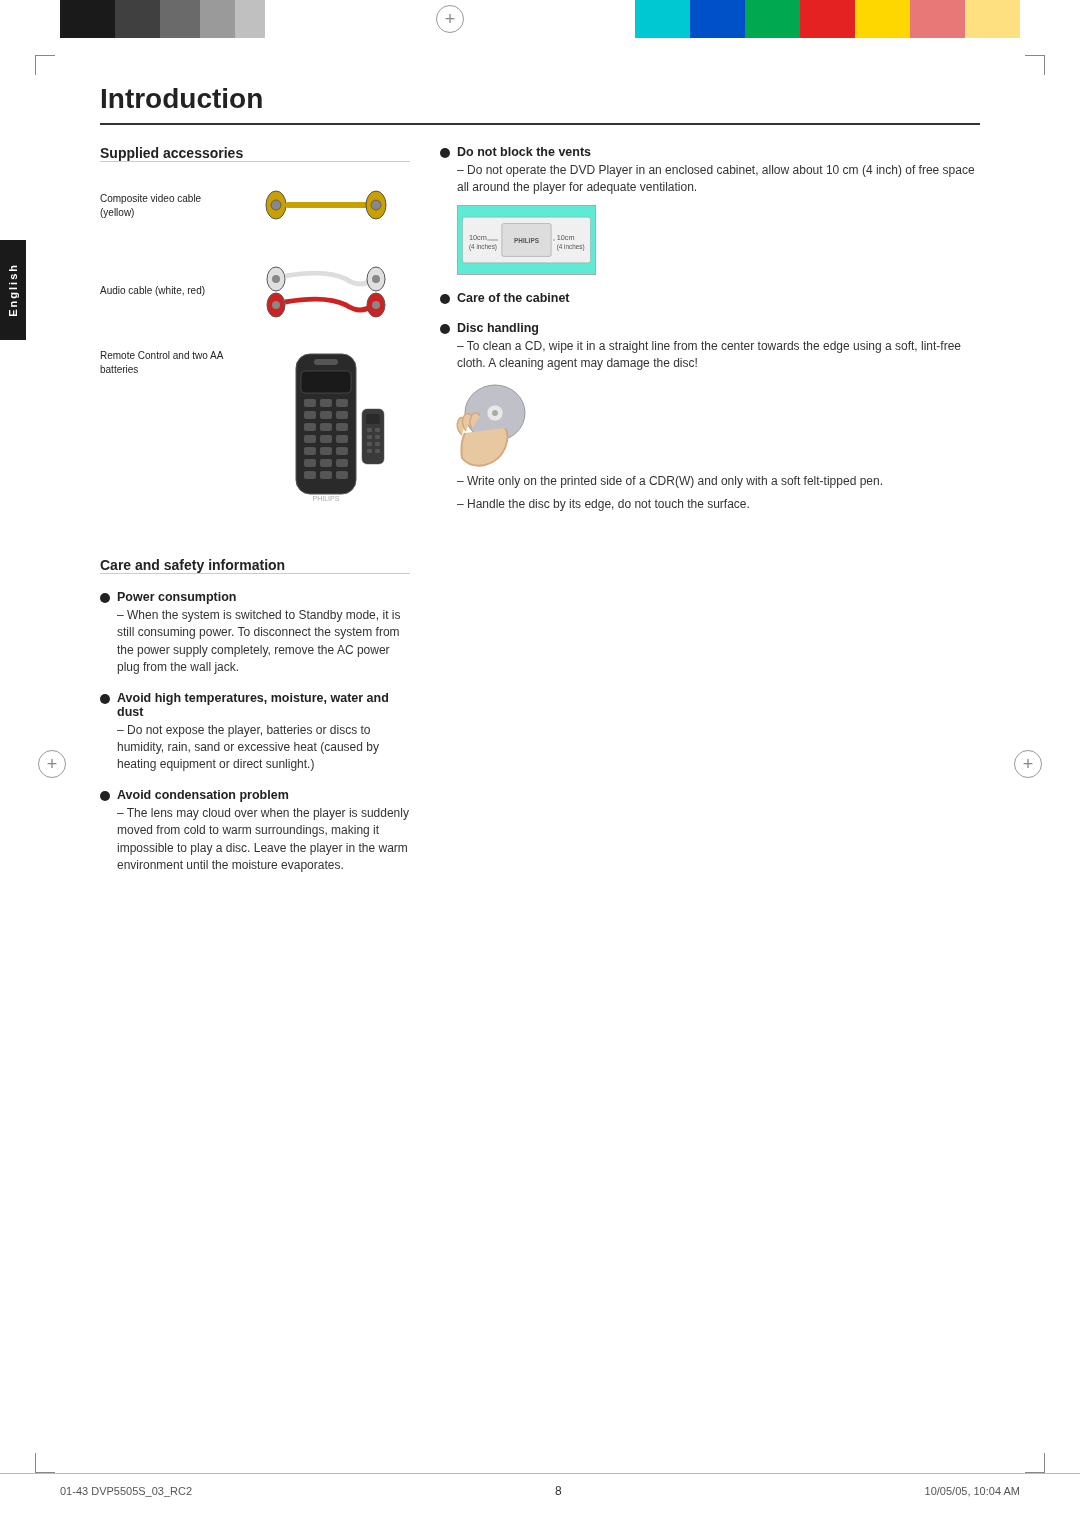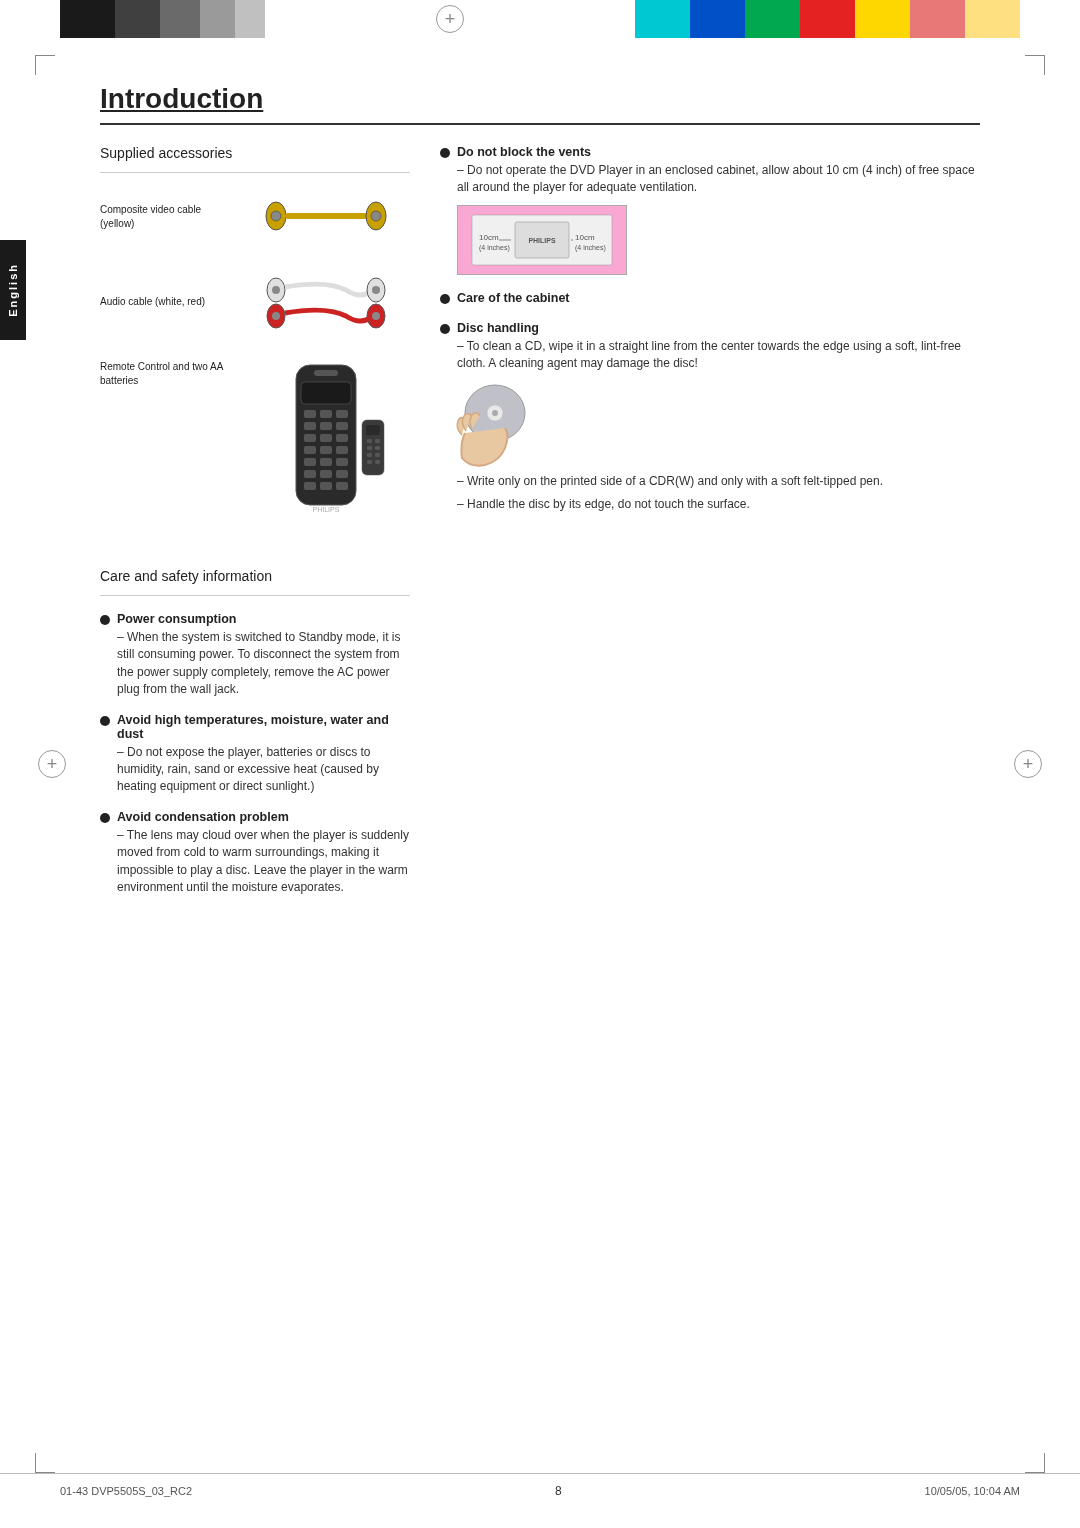--- a/index.html
+++ b/index.html
@@ -83,21 +83,20 @@
       color: #888;
       line-height: 1;
     }
 
     h1.page-title {
       font-size: 28px;
       font-weight: bold;
       margin-bottom: 8px;
       margin-left: 40px;
       margin-top: 15px;
-      text-decoration: underline;
     }
     .title-rule {
       border: none;
       border-top: 2px solid #333;
       margin: 0 40px 20px 40px;
     }
 
     .two-col {
       display: flex;
       gap: 30px;
@@ -105,24 +104,24 @@
     }
     .col-left {
       flex: 0 0 310px;
     }
     .col-right {
       flex: 1;
     }
 
     h2.section-title {
       font-size: 14px;
-      font-weight: normal;
+      font-weight: bold;
       margin-bottom: 16px;
       border-bottom: 1px solid #ccc;
-      padding-bottom: 11px;
+      padding-bottom: 0;
     }
 
     .accessory-item {
       display: flex;
       align-items: center;
       margin-bottom: 28px;
       gap: 12px;
     }
     .accessory-label {
       font-size: 10px;
@@ -164,30 +163,30 @@
       line-height: 1.45;
       margin-left: 17px;
       color: #333;
     }
 
     
     .right-bullet-item {
       margin-bottom: 16px;
     }
     .vent-diagram {
-      width: 170px;
+      width: 139px;
       height: 70px;
       border: 1px solid #aaa;
       margin: 8px 0 8px 17px;
       display: flex;
       align-items: center;
       justify-content: center;
       font-size: 9px;
       color: #666;
-      background: #f9a8d4;
+      background: #5eead4;
       position: relative;
     }
 
     
     .bottom-bar {
       position: absolute;
       bottom: 30px;
       left: 0;
       right: 0;
       display: flex;

